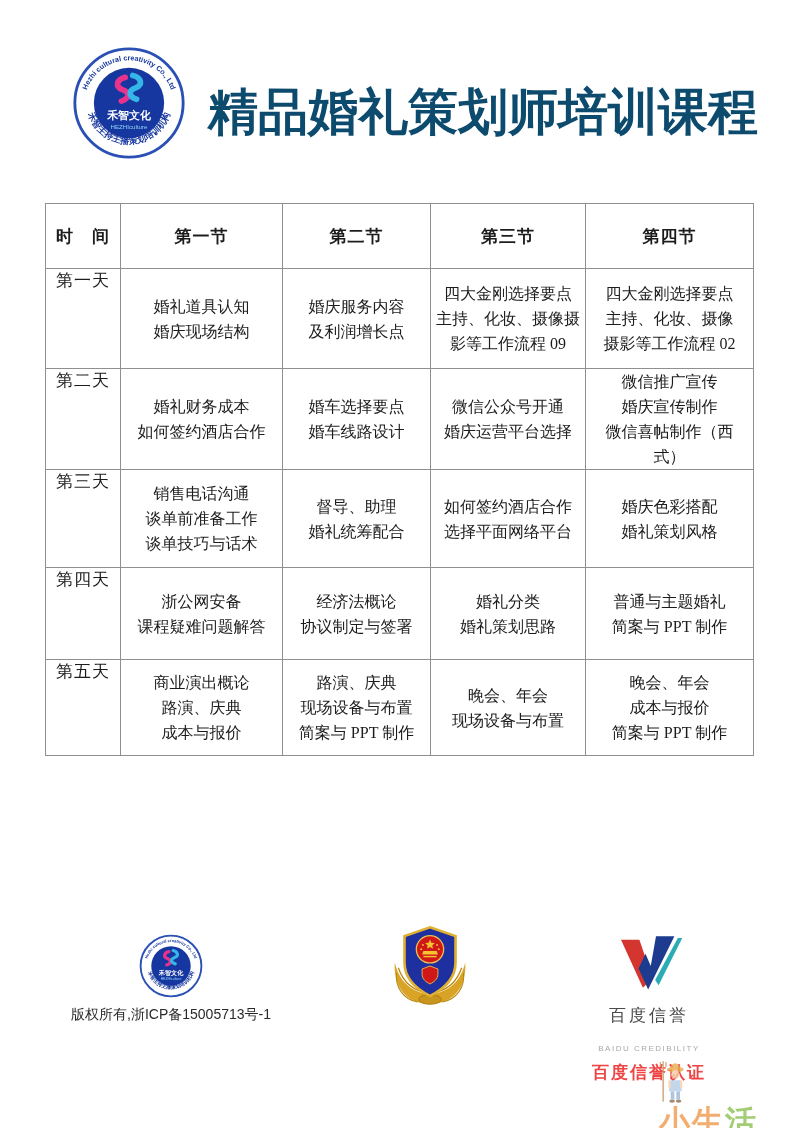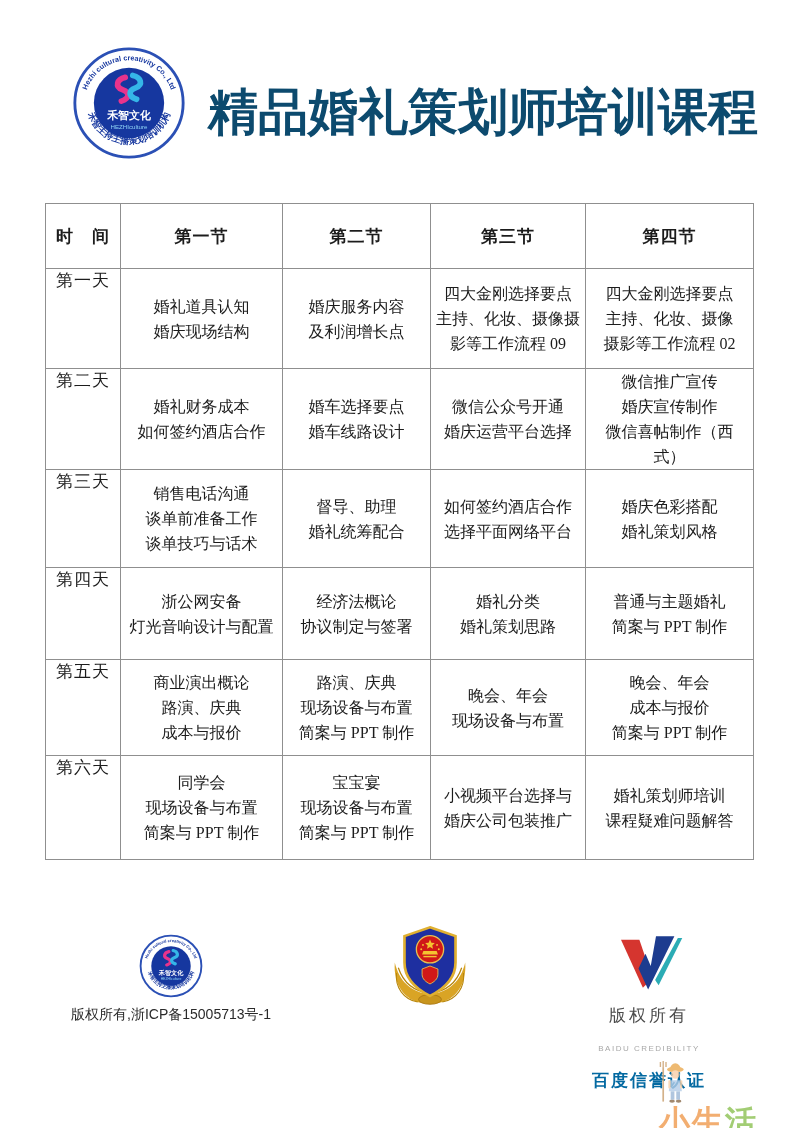--- a/index.html
+++ b/index.html
@@ -43,21 +43,21 @@
 
   
   .f-col{position:absolute;text-align:center;}
   .f-left{left:66px;top:934px;width:210px;}
   .f-center{left:330px;top:922px;width:200px;}
   .f-right{left:556px;top:934px;width:186px;}
   .icp-text{margin-top:4px;font-size:14px;color:#2a2a2a;white-space:nowrap;}
   .police-text{margin-top:8px;font-size:15px;font-weight:700;color:#111;white-space:nowrap;}
   .baidu-cn{margin-top:4px;font-size:17px;color:#4a4a4a;letter-spacing:3px;}
   .baidu-en{font-size:8px;color:#a8a8a8;letter-spacing:1.5px;margin-top:17px;}
-  .baidu-cert{margin-top:16px;font-size:17px;font-weight:600;color:#0369a1;letter-spacing:2px;}
+  .baidu-cert{margin-top:8px;font-size:17px;font-weight:600;color:#ef4444;letter-spacing:2px;}
 
   
   .watermark{
     position:absolute;right:26px;top:1058px;display:flex;align-items:flex-start;
     gap:0;opacity:.8;flex-direction:column;
   }
   .wm-text{line-height:1;}
   .wm-name{font-size:31px;font-weight:700;font-family:"Liberation Serif","DejaVu Serif",serif;letter-spacing:2px;}
   .wm-c1,.wm-c2{color:#f09a4e;}
   .wm-c3{color:#8cc152;}
@@ -167,21 +167,21 @@
           </td>
           <td class="content-cell">
             <div class="line">婚庆色彩搭配</div>
             <div class="line">婚礼策划风格</div>
           </td>
         </tr>
         <tr>
           <td class="day-cell">第四天</td>
           <td class="content-cell">
             <div class="line">浙公网安备</div>
-            <div class="line">灯光音响设计与配置</div>
+            <div class="line">课程疑难问题解答</div>
           </td>
           <td class="content-cell">
             <div class="line">经济法概论</div>
             <div class="line">协议制定与签署</div>
           </td>
           <td class="content-cell">
             <div class="line">婚礼分类</div>
             <div class="line">婚礼策划思路</div>
           </td>
           <td class="content-cell">
@@ -202,41 +202,20 @@
             <div class="line">简案与 PPT 制作</div>
           </td>
           <td class="content-cell">
             <div class="line">晚会、年会</div>
             <div class="line">现场设备与布置</div>
           </td>
           <td class="content-cell">
             <div class="line">晚会、年会</div>
             <div class="line">成本与报价</div>
             <div class="line">简案与 PPT 制作</div>
-          </td>
-        </tr>
-        <tr>
-          <td class="day-cell">第六天</td>
-          <td class="content-cell">
-            <div class="line">同学会</div>
-            <div class="line">现场设备与布置</div>
-            <div class="line">简案与 PPT 制作</div>
-          </td>
-          <td class="content-cell">
-            <div class="line">宝宝宴</div>
-            <div class="line">现场设备与布置</div>
-            <div class="line">简案与 PPT 制作</div>
-          </td>
-          <td class="content-cell">
-            <div class="line">小视频平台选择与</div>
-            <div class="line">婚庆公司包装推广</div>
-          </td>
-          <td class="content-cell">
-            <div class="line">婚礼策划师培训</div>
-            <div class="line">课程疑难问题解答</div>
           </td>
         </tr>
       </tbody>
   </table>
 
   <div>
 
     <div class="f-col f-left">
       <svg width="64" height="64" viewBox="0 0 120 120" style="display:inline-block;">
         <circle cx="60" cy="60" r="57" fill="#ffffff" stroke="#2b50b5" stroke-width="3.5"></circle>
@@ -283,21 +262,21 @@
         <path d="M50,50 l9,3.4 v6 c0,5.4 -4.4,8.8 -9,11 c-4.6,-2.2 -9,-5.6 -9,-11 v-6 Z" fill="#d01818" stroke="#e8c050" stroke-width="1"></path>
       </svg>
     </div>
 
     <div class="f-col f-right">
       <svg width="70" height="62" viewBox="0 0 80 70" style="display:inline-block;">
         <polygon points="8,6 29,6 44,50 33,61" fill="#d5352f"></polygon>
         <polygon points="48,2 69,2 39,63 28,39 36,22 42,36" fill="#1d3c8f"></polygon>
         <polygon points="73,4 78,4 51,58 47,52" fill="#2bacb5"></polygon>
       </svg>
-      <div class="baidu-cn">版权所有</div>
+      <div class="baidu-cn">百度信誉</div>
       <div class="baidu-en">BAIDU CREDIBILITY</div>
       <div class="baidu-cert">百度信誉认证</div>
     </div>
   </div>
 
   <div class="watermark">
     <svg width="28" height="48" viewBox="0 0 30 50">
       <line x1="4.5" y1="9" x2="4.5" y2="46" stroke="#c99e6c" stroke-width="1.8"></line>
       <path d="M1.5,9 V3.5 M4.5,9 V2.5 M7.5,9 V3.5" stroke="#c99e6c" stroke-width="1.5" fill="none"></path>
       <path d="M12,11 a5.5,6 0 0 1 11,0 Z" fill="#eaa94f"></path>

